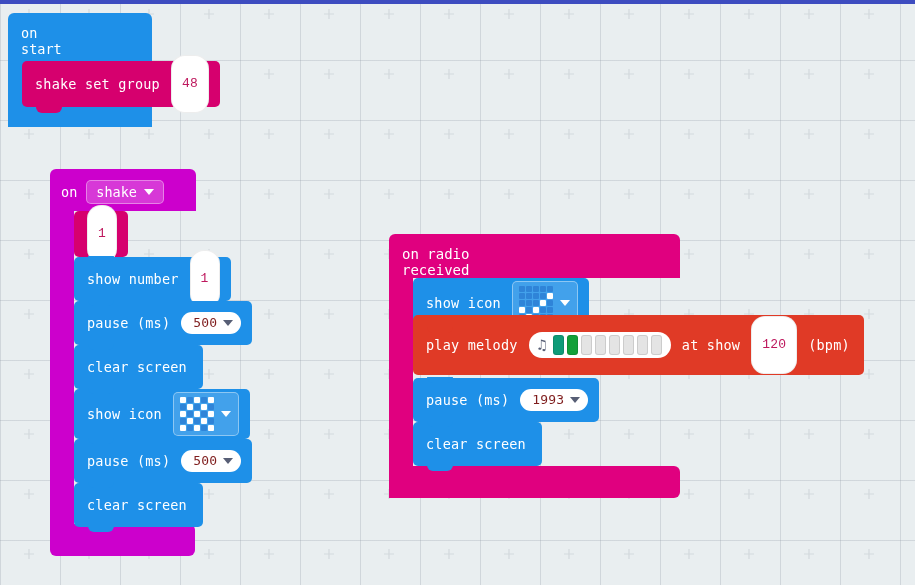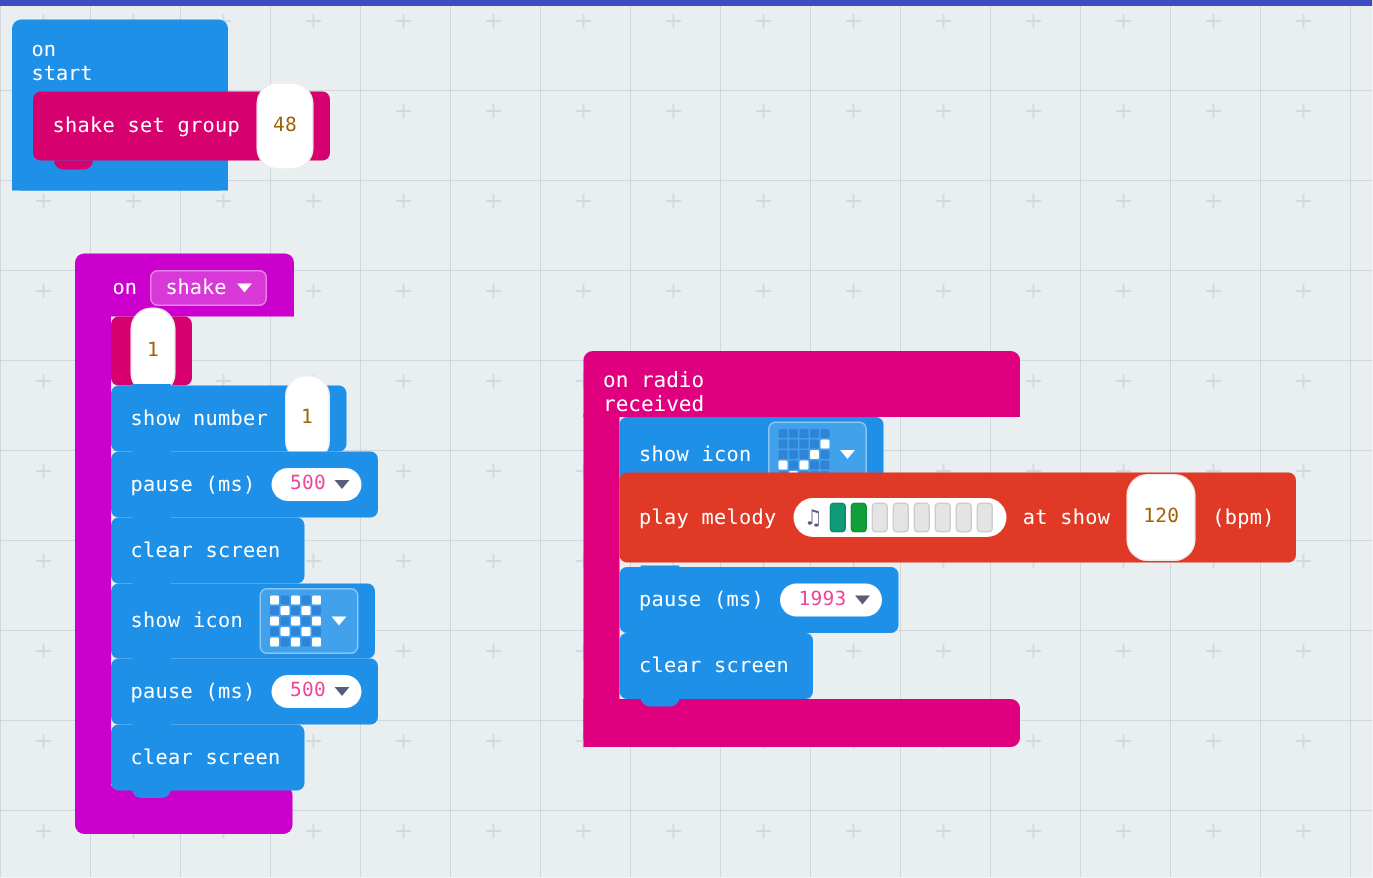--- a/index.html
+++ b/index.html
@@ -42,36 +42,37 @@
     font-size: 13.5px;
     letter-spacing: 0.2px;
     white-space: nowrap;
     border-radius: 5px;
   }
   .lbl { color:#fff; }
 
   
   .field-num {
     background: #ffffff;
-    color: #a16207;
+    color: #be185d;
     border-radius: 14px;
     padding: 20px 11px;
     font-size: 13px;
     min-width: 16px;
     text-align: center;
     line-height: 18px;
     display: inline-flex;
     align-items: center;
     justify-content: center;
     box-shadow: 0 0 0 1px rgba(0,0,0,0.07) inset;
+    font-family: Liberation Mono, monospace;
   }
   
   .field-drop {
     background: #ffffff;
-    color: #ec4899;
+    color: #7f1d1d;
     border-radius: 14px;
     padding: 2px 8px 2px 12px;
     font-size: 13px;
     display: inline-flex;
     align-items: center;
     gap: 6px;
     line-height: 18px;
   }
   
   .field-inline {
@@ -179,21 +180,21 @@
     <div style="position:absolute; left:28px; top:94px; width:26px; height:6px; background:#d6006e; border-radius:0 0 7px 7px;"></div>
   </div>
 
   <div class="stackwrap" style="left:50px; top:169px;">
 
     <div style="position:absolute; left:0; top:0; width:146px; height:42px; background:#cc00cc; border-radius:6px 6px 0 0;"></div>
     <div style="position:absolute; left:0; top:40px; width:24px; height:340px; background:#cc00cc;"></div>
     <div style="position:absolute; left:0; top:355px; width:145px; height:32px; background:#cc00cc; border-radius:0 6px 6px 6px;"></div>
     <div style="position:absolute; left:38px; top:355px; width:26px; height:6px; background:#cc00cc; border-radius:0 0 7px 7px;"></div>
 
-    <div style="position:absolute; left:25px; top:11px; display:flex; align-items:center; gap:9px;">
+    <div style="position:absolute; left:11px; top:11px; display:flex; align-items:center; gap:9px;">
       <span style="color:#fff; font-size:13.5px;">on</span>
       <span class="field-inline">
         <span>shake</span>
         <span class="caret light"></span>
       </span>
     </div>
 
     <div class="blk" style="left:24px; top:42px; height:46px; background:#d6006e; padding:0 11px 0 13px; gap:11px;">
       <span class="field-num">1</span>
     </div>

